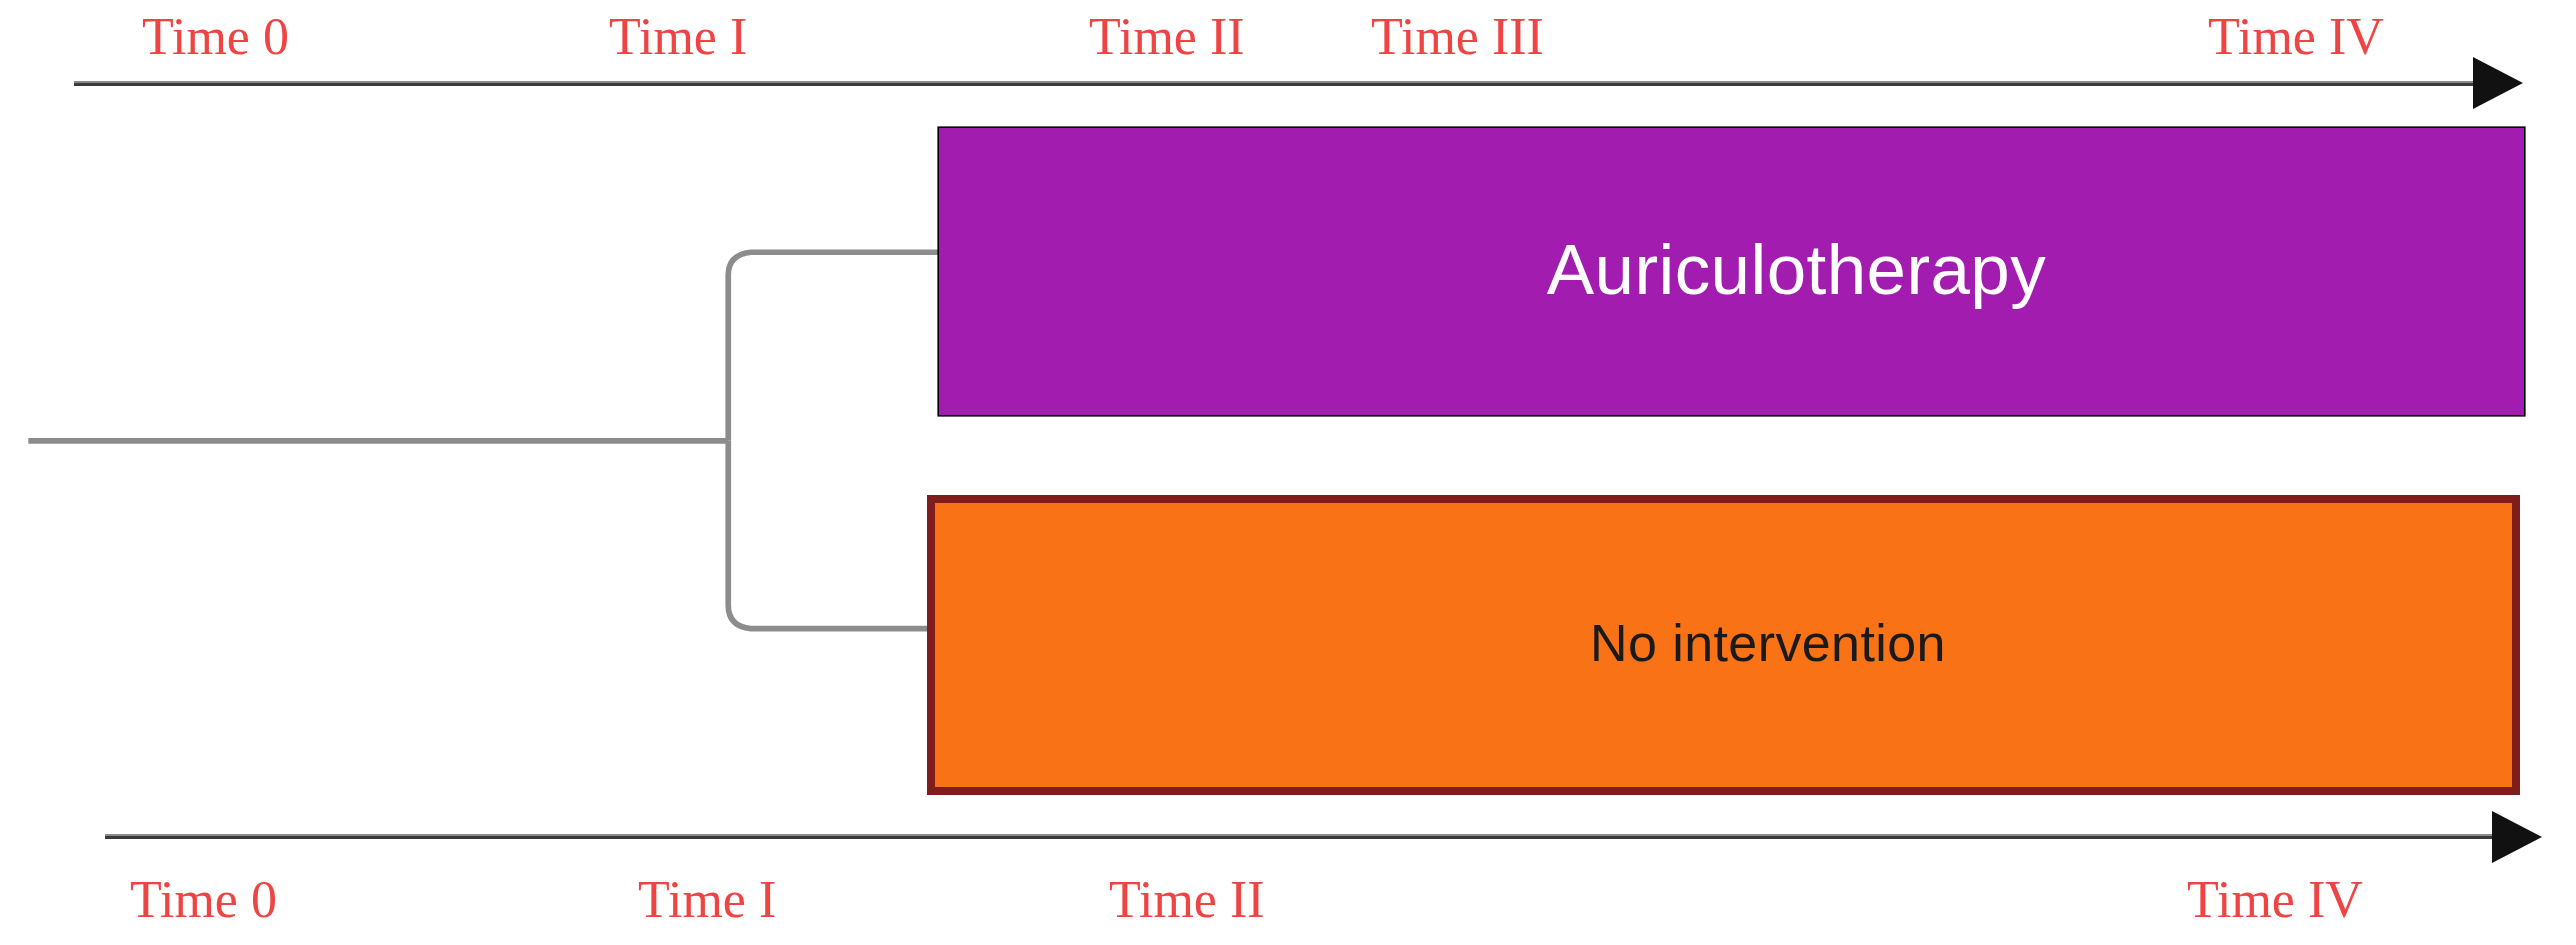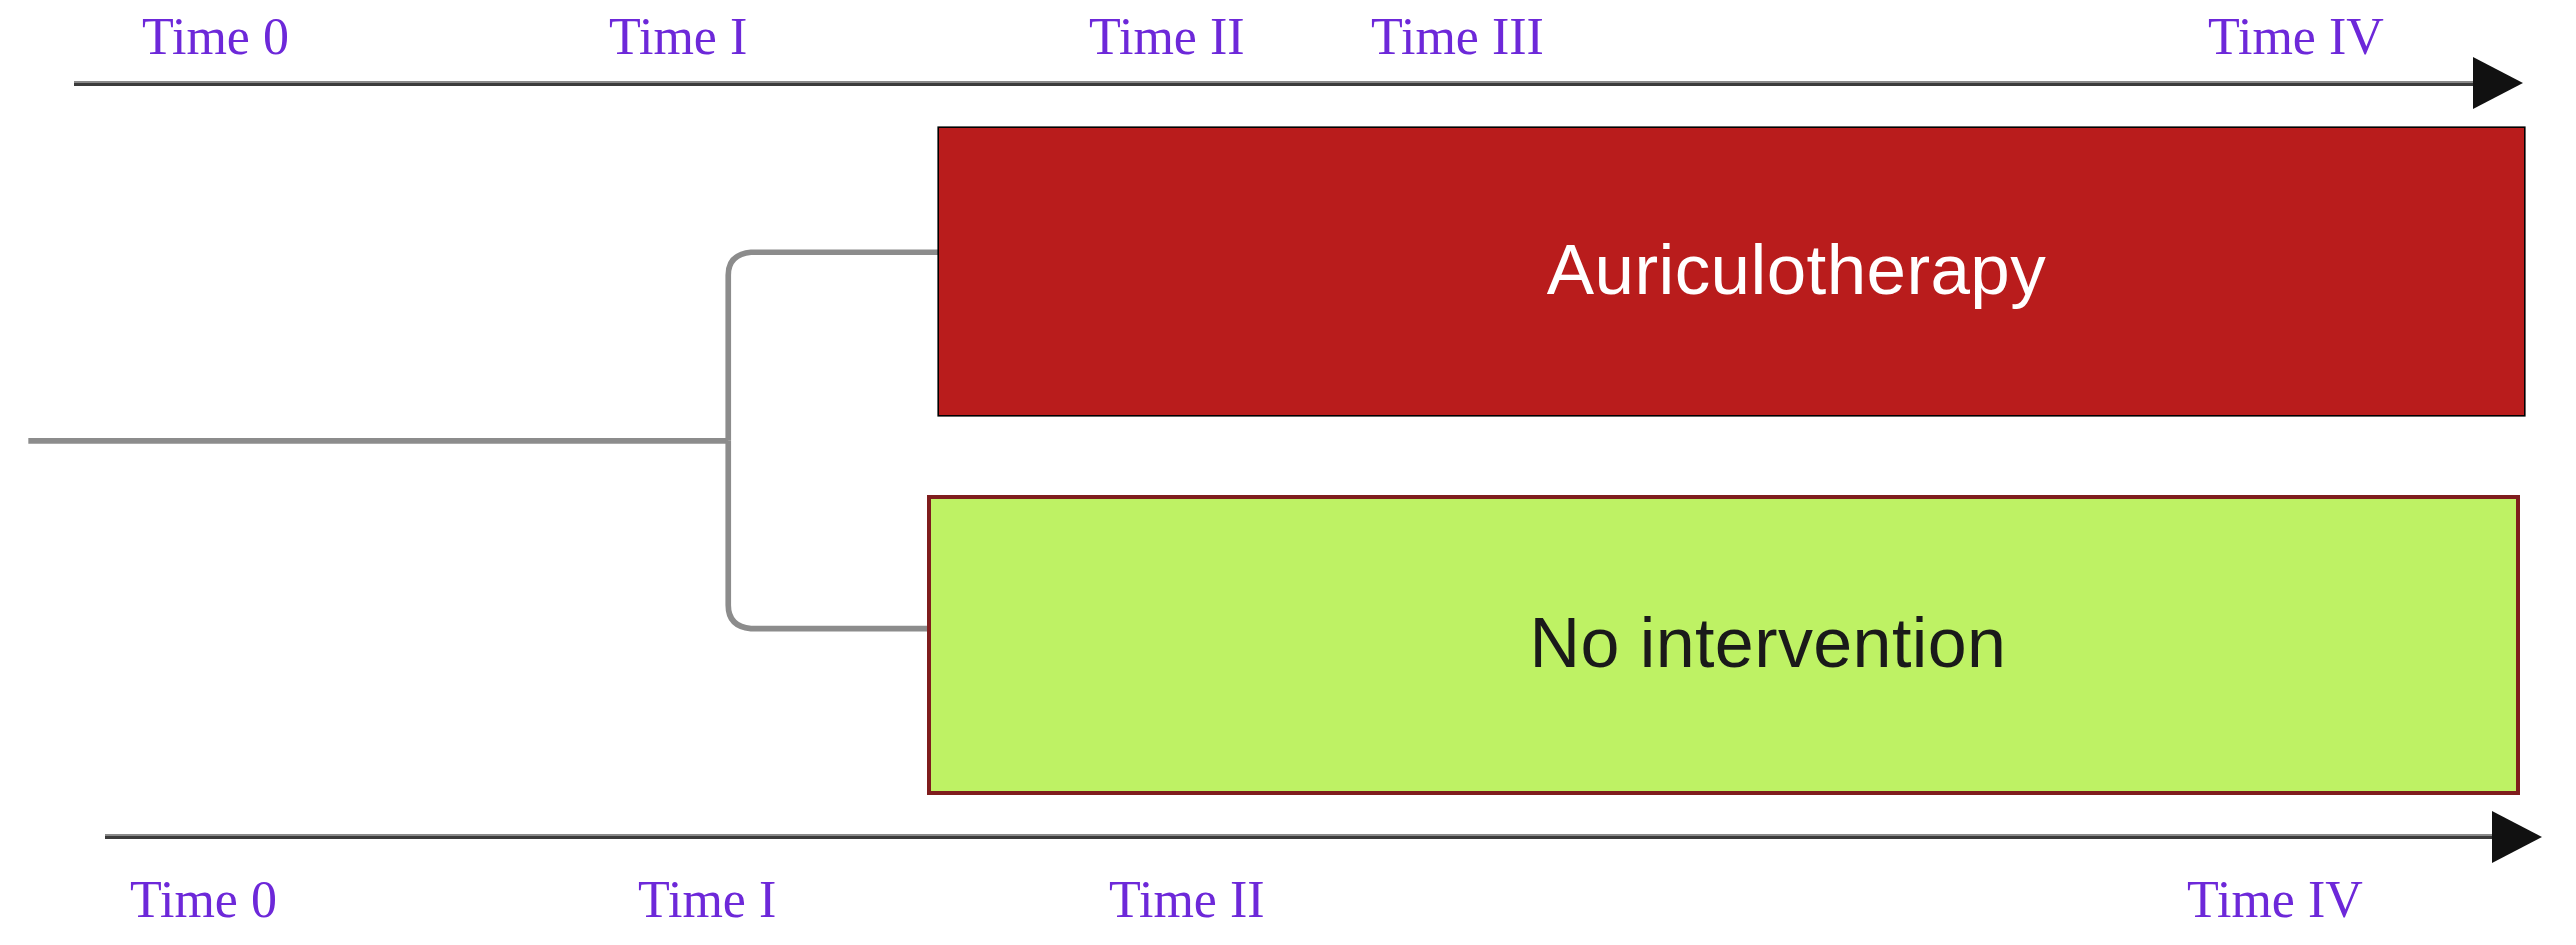--- a/index.html
+++ b/index.html
@@ -45,21 +45,21 @@
     border-top: 26px solid transparent;
     border-bottom: 26px solid transparent;
     border-left: 50px solid #111111;
   }
 
   .tick-label {
     position: absolute;
     font-family: "Liberation Serif", serif;
     font-size: 52px;
     line-height: 1;
-    color: #6d28d9;
+    color: #ef4444;
     white-space: nowrap;
   }
 
   
   #top-axis { left: 0; top: 0; width: 2576px; height: 105px; }
   #top-axis .timeline-line { left: 74px; top: 81px; width: 2408px; }
   #top-axis .timeline-arrow { left: 2473px; top: 57px; }
   #top-axis .tick-label { top: 11.3px; }
 
   
@@ -86,34 +86,34 @@
     align-items: center;
     justify-content: center;
     font-family: "Liberation Sans", sans-serif;
     letter-spacing: 0.4px;
   }
   #arm-treatment {
     left: 939px;
     top: 128px;
     width: 1585px;
     height: 287px;
-    background: #b91c1c;
+    background: #a21caf;
     color: #ffffff;
     font-size: 71px;
     box-shadow: 0 0 0 1.6px #000000;
   }
   #arm-control {
     left: 927px;
     top: 495px;
     width: 1593px;
     height: 300px;
-    background: #bef264;
+    background: #f97316;
     color: #1a1a1a;
-    border: 4px solid #7f1d1d;
-    font-size: 70px;
+    border: 8px solid #7f1d1d;
+    font-size: 52px;
   }
   .arm-label {
     position: relative;
     display: block;
     transform: translateY(-1.6px);
   }
   #arm-treatment .arm-label { margin-left: 130px; }
   #arm-control .arm-label { margin-left: 89px; }
 </style>
 </head>

